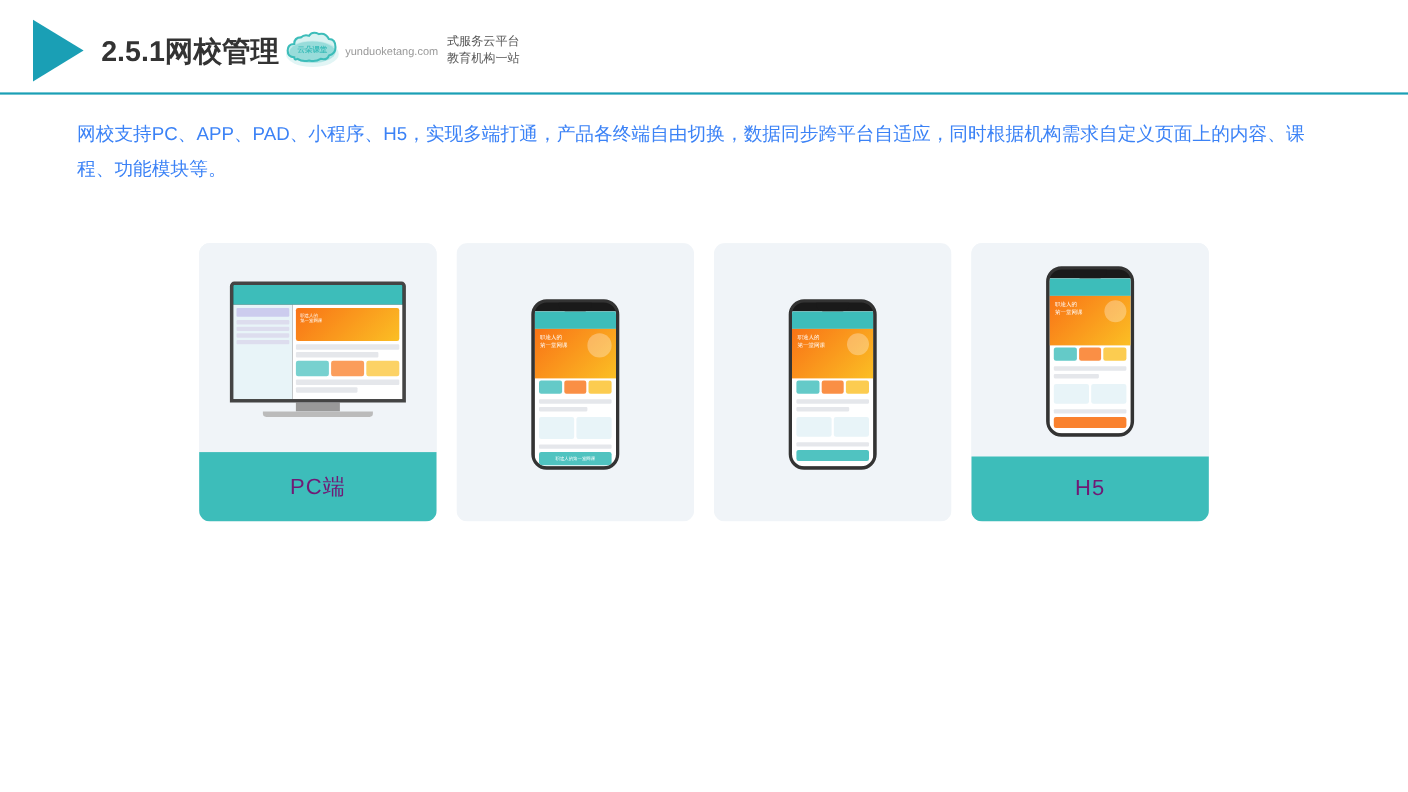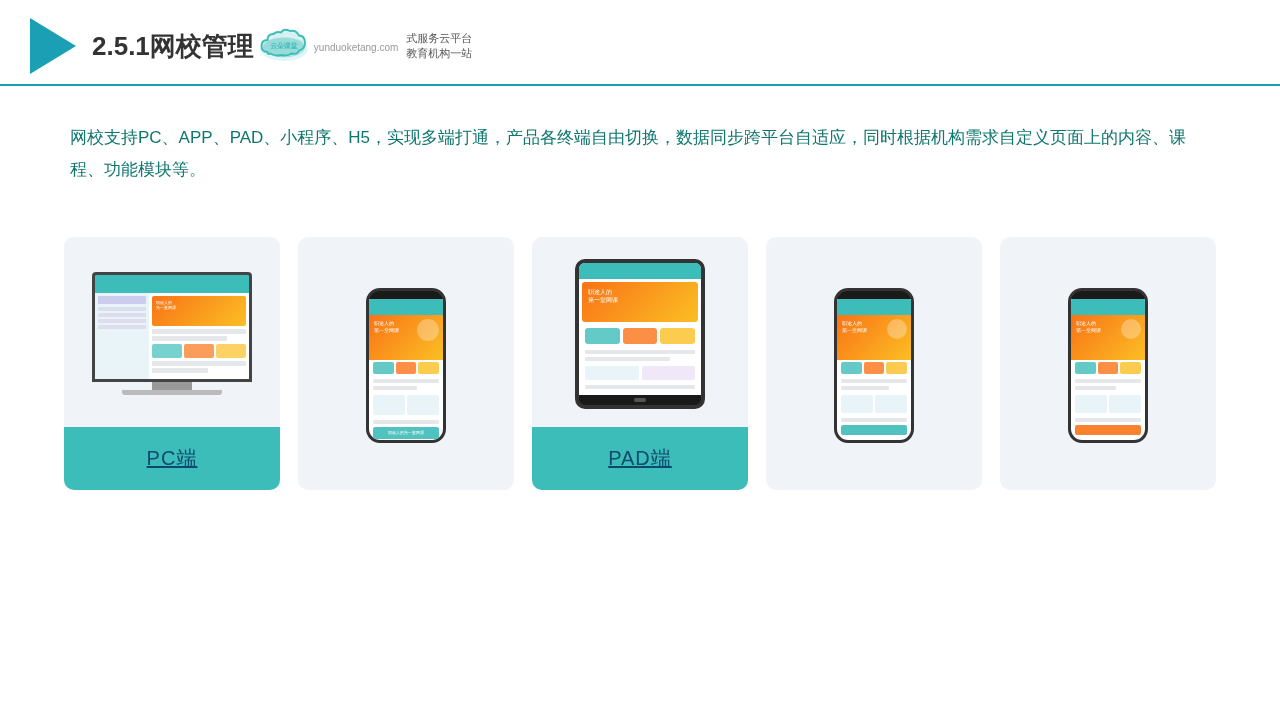--- a/index.html
+++ b/index.html
@@ -58,23 +58,23 @@
     .logo-text-right {
       display: flex;
       flex-direction: column;
       font-size: 11px;
       color: #555;
       line-height: 1.4;
     }
 
     
     .description {
-      padding: 36px 70px 20px 70px;
+      padding: 20px 70px 20px 70px;
       font-size: 17px;
-      color: #0f766e;
+      color: #3b82f6;
       line-height: 1.9;
     }
 
     
     .cards-container {
       display: flex;
       justify-content: center;
       gap: 18px;
       padding: 20px 50px 0 50px;
       margin-top: 10px;
@@ -94,27 +94,26 @@
       display: flex;
       align-items: center;
       justify-content: center;
       padding: 20px 16px 16px 16px;
       min-height: 190px;
       background: #f0f4f8;
     }
 
     .card-label {
       background: #3dbdba;
-      color: #0c4a6e;
+      color: #701a75;
       text-align: center;
       font-size: 20px;
       font-weight: 500;
       padding: 18px 0;
       letter-spacing: 1px;
-      text-decoration: underline;
     }
 
     
     .pc-mockup {
       display: flex;
       flex-direction: column;
       align-items: center;
     }
     .pc-screen {
       width: 160px;
@@ -366,46 +365,20 @@
           </div>
           <div class="phone-row"></div>
           <div style="background:#3dbdba;height:12px;margin:3px 4px;border-radius:2px;opacity:0.9;display:flex;align-items:center;justify-content:center;">
             <span style="color:#fff;font-size:4px;">职途人的第一堂网课</span>
           </div>
         </div>
       </div>
     </div>
   </div>
 
-  <div class="card">
-    <div class="card-image-area">
-      <div class="pad-mockup">
-        <div class="pad-screen">
-          <div class="pad-screen-header"></div>
-          <div class="pad-banner">
-            <div style="color:#fff;font-size:6px;padding:6px;line-height:1.4;">职途人的<br>第一堂网课</div>
-          </div>
-          <div style="display:grid;grid-template-columns:repeat(3,1fr);gap:3px;padding:3px 6px;">
-            <div style="height:16px;background:#3dbdba;border-radius:3px;opacity:0.8;"></div>
-            <div style="height:16px;background:#f97316;border-radius:3px;opacity:0.8;"></div>
-            <div style="height:16px;background:#fbbf24;border-radius:3px;opacity:0.8;"></div>
-          </div>
-          <div class="pad-row"></div>
-          <div class="pad-row" style="width:70%;"></div>
-          <div style="display:flex;gap:3px;padding:2px 6px;">
-            <div style="height:14px;flex:1;background:#e8f4f8;border-radius:2px;"></div>
-            <div style="height:14px;flex:1;background:#f0e8f8;border-radius:2px;"></div>
-          </div>
-          <div class="pad-row"></div>
-        </div>
-        <div class="pad-home"></div>
-      </div>
-    </div>
-    <div class="card-label">PAD端</div>
-  </div>
 
   <div class="card">
     <div class="card-image-area">
       <div class="phone-mockup">
         <div class="phone-notch"></div>
         <div class="phone-screen">
           <div class="phone-screen-header"></div>
           <div class="phone-screen-banner">
             <div class="phone-banner-text">职途人的<br>第一堂网课</div>
             <div style="position:absolute;right:4px;top:4px;width:20px;height:20px;background:rgba(255,255,255,0.3);border-radius:50%;"></div>
@@ -447,15 +420,16 @@
           <div class="phone-row" style="width:55%;margin-left:4px;"></div>
           <div style="display:flex;gap:2px;padding:2px 4px;">
             <div style="height:18px;flex:1;background:#e8f4f8;border-radius:2px;"></div>
             <div style="height:18px;flex:1;background:#e8f4f8;border-radius:2px;"></div>
           </div>
           <div class="phone-row"></div>
           <div style="background:#f97316;height:10px;margin:3px 4px;border-radius:2px;opacity:0.9;"></div>
         </div>
       </div>
     </div>
+    <div class="card-label">H5</div>
   </div>
 
 </div>
 
 </body></html>

